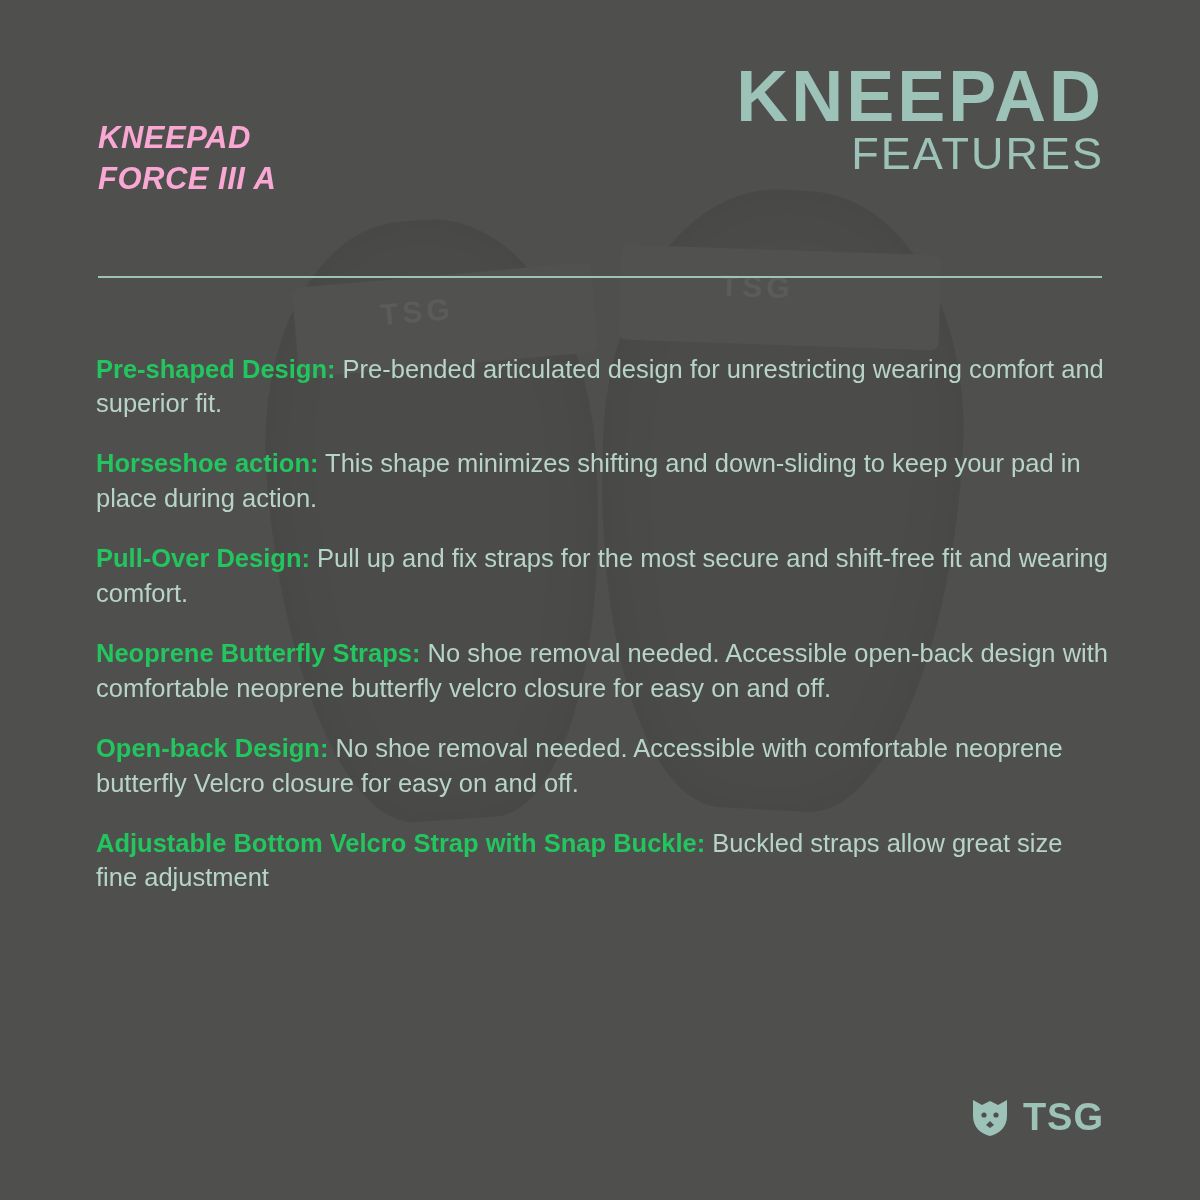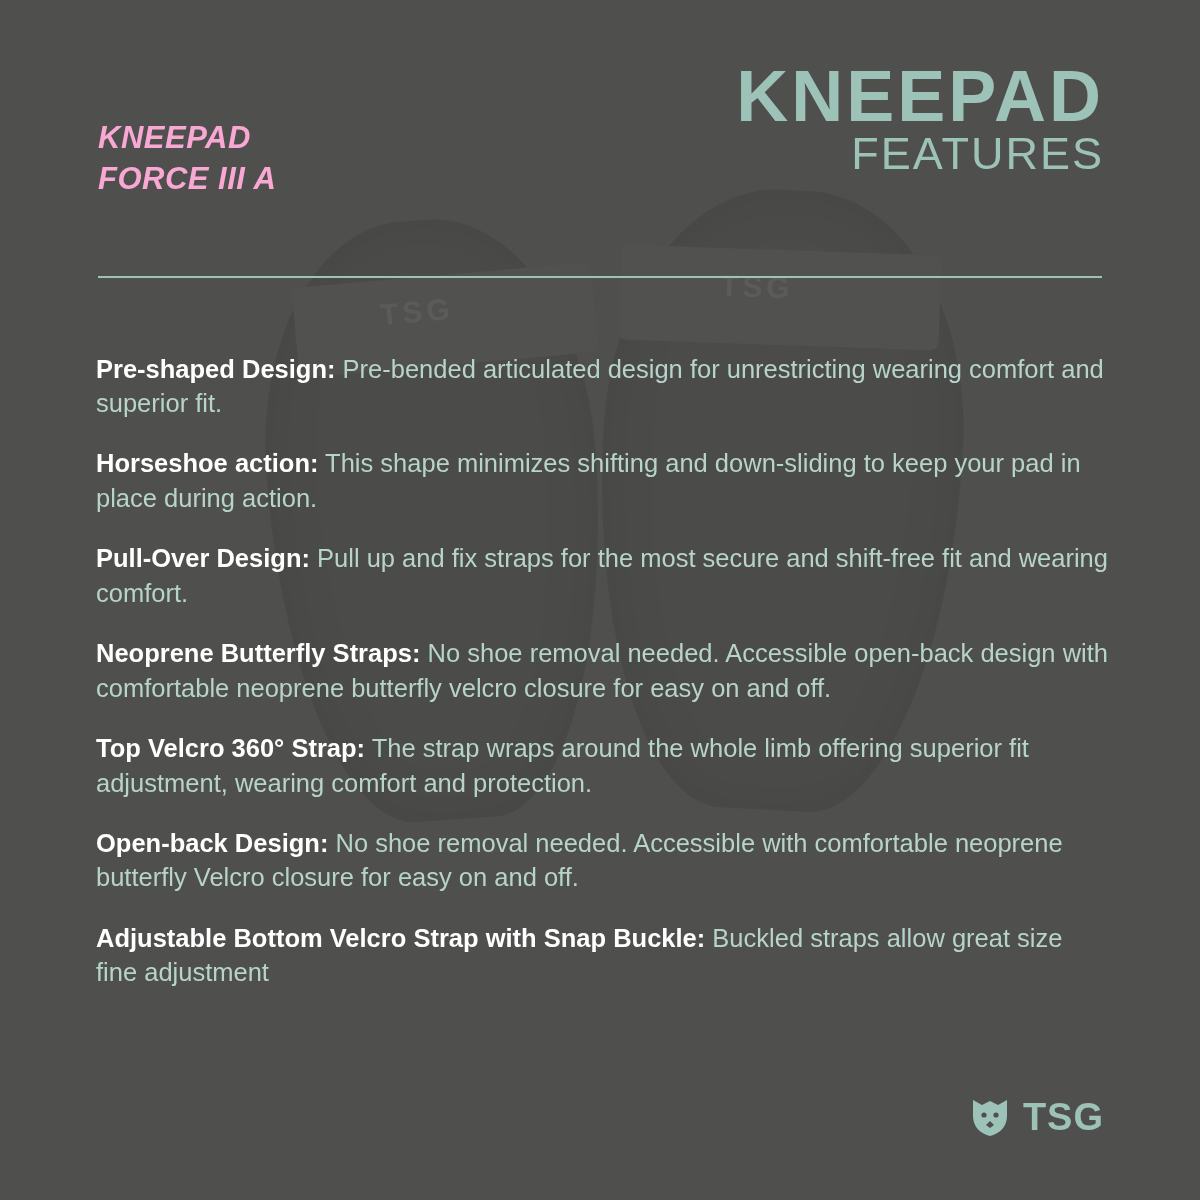--- a/index.html
+++ b/index.html
@@ -116,21 +116,21 @@
     top: 326px;
     width: 1012px;
   }
   .feature {
     color: #b9d6cc;
     font-size: 25.5px;
     line-height: 1.36;
     margin-bottom: 21px;
   }
   .feature .term {
-    color: #ffffff;
+    color: #22c55e;
     font-weight: bold;
   }
   .feature .desc {
     color: #b7d4ca;
   }
 
   
   .footer-logo {
     position: absolute;
     right: 96px;
@@ -186,24 +186,20 @@
       <span class="term">Horseshoe action:</span>
       <span class="desc">This shape minimizes shifting and down-sliding to keep your pad in place during action.</span>
     </p>
     <p class="feature">
       <span class="term">Pull-Over Design:</span>
       <span class="desc">Pull up and fix straps for the most secure and shift-free fit and wearing comfort.</span>
     </p>
     <p class="feature">
       <span class="term">Neoprene Butterfly Straps:</span>
       <span class="desc">No shoe removal needed. Accessible open-back design with comfortable neoprene butterfly velcro closure for easy on and off.</span>
-    </p>
-    <p class="feature">
-      <span class="term">Top Velcro 360° Strap:</span>
-      <span class="desc">The strap wraps around the whole limb offering superior fit adjustment, wearing comfort and protection.</span>
     </p>
     <p class="feature">
       <span class="term">Open-back Design:</span>
       <span class="desc">No shoe removal needed. Accessible with comfortable neoprene butterfly Velcro closure for easy on and off.</span>
     </p>
     <p class="feature">
       <span class="term">Adjustable Bottom Velcro Strap with Snap Buckle:</span>
       <span class="desc">Buckled straps allow great size fine adjustment</span>
     </p>
   </div>

